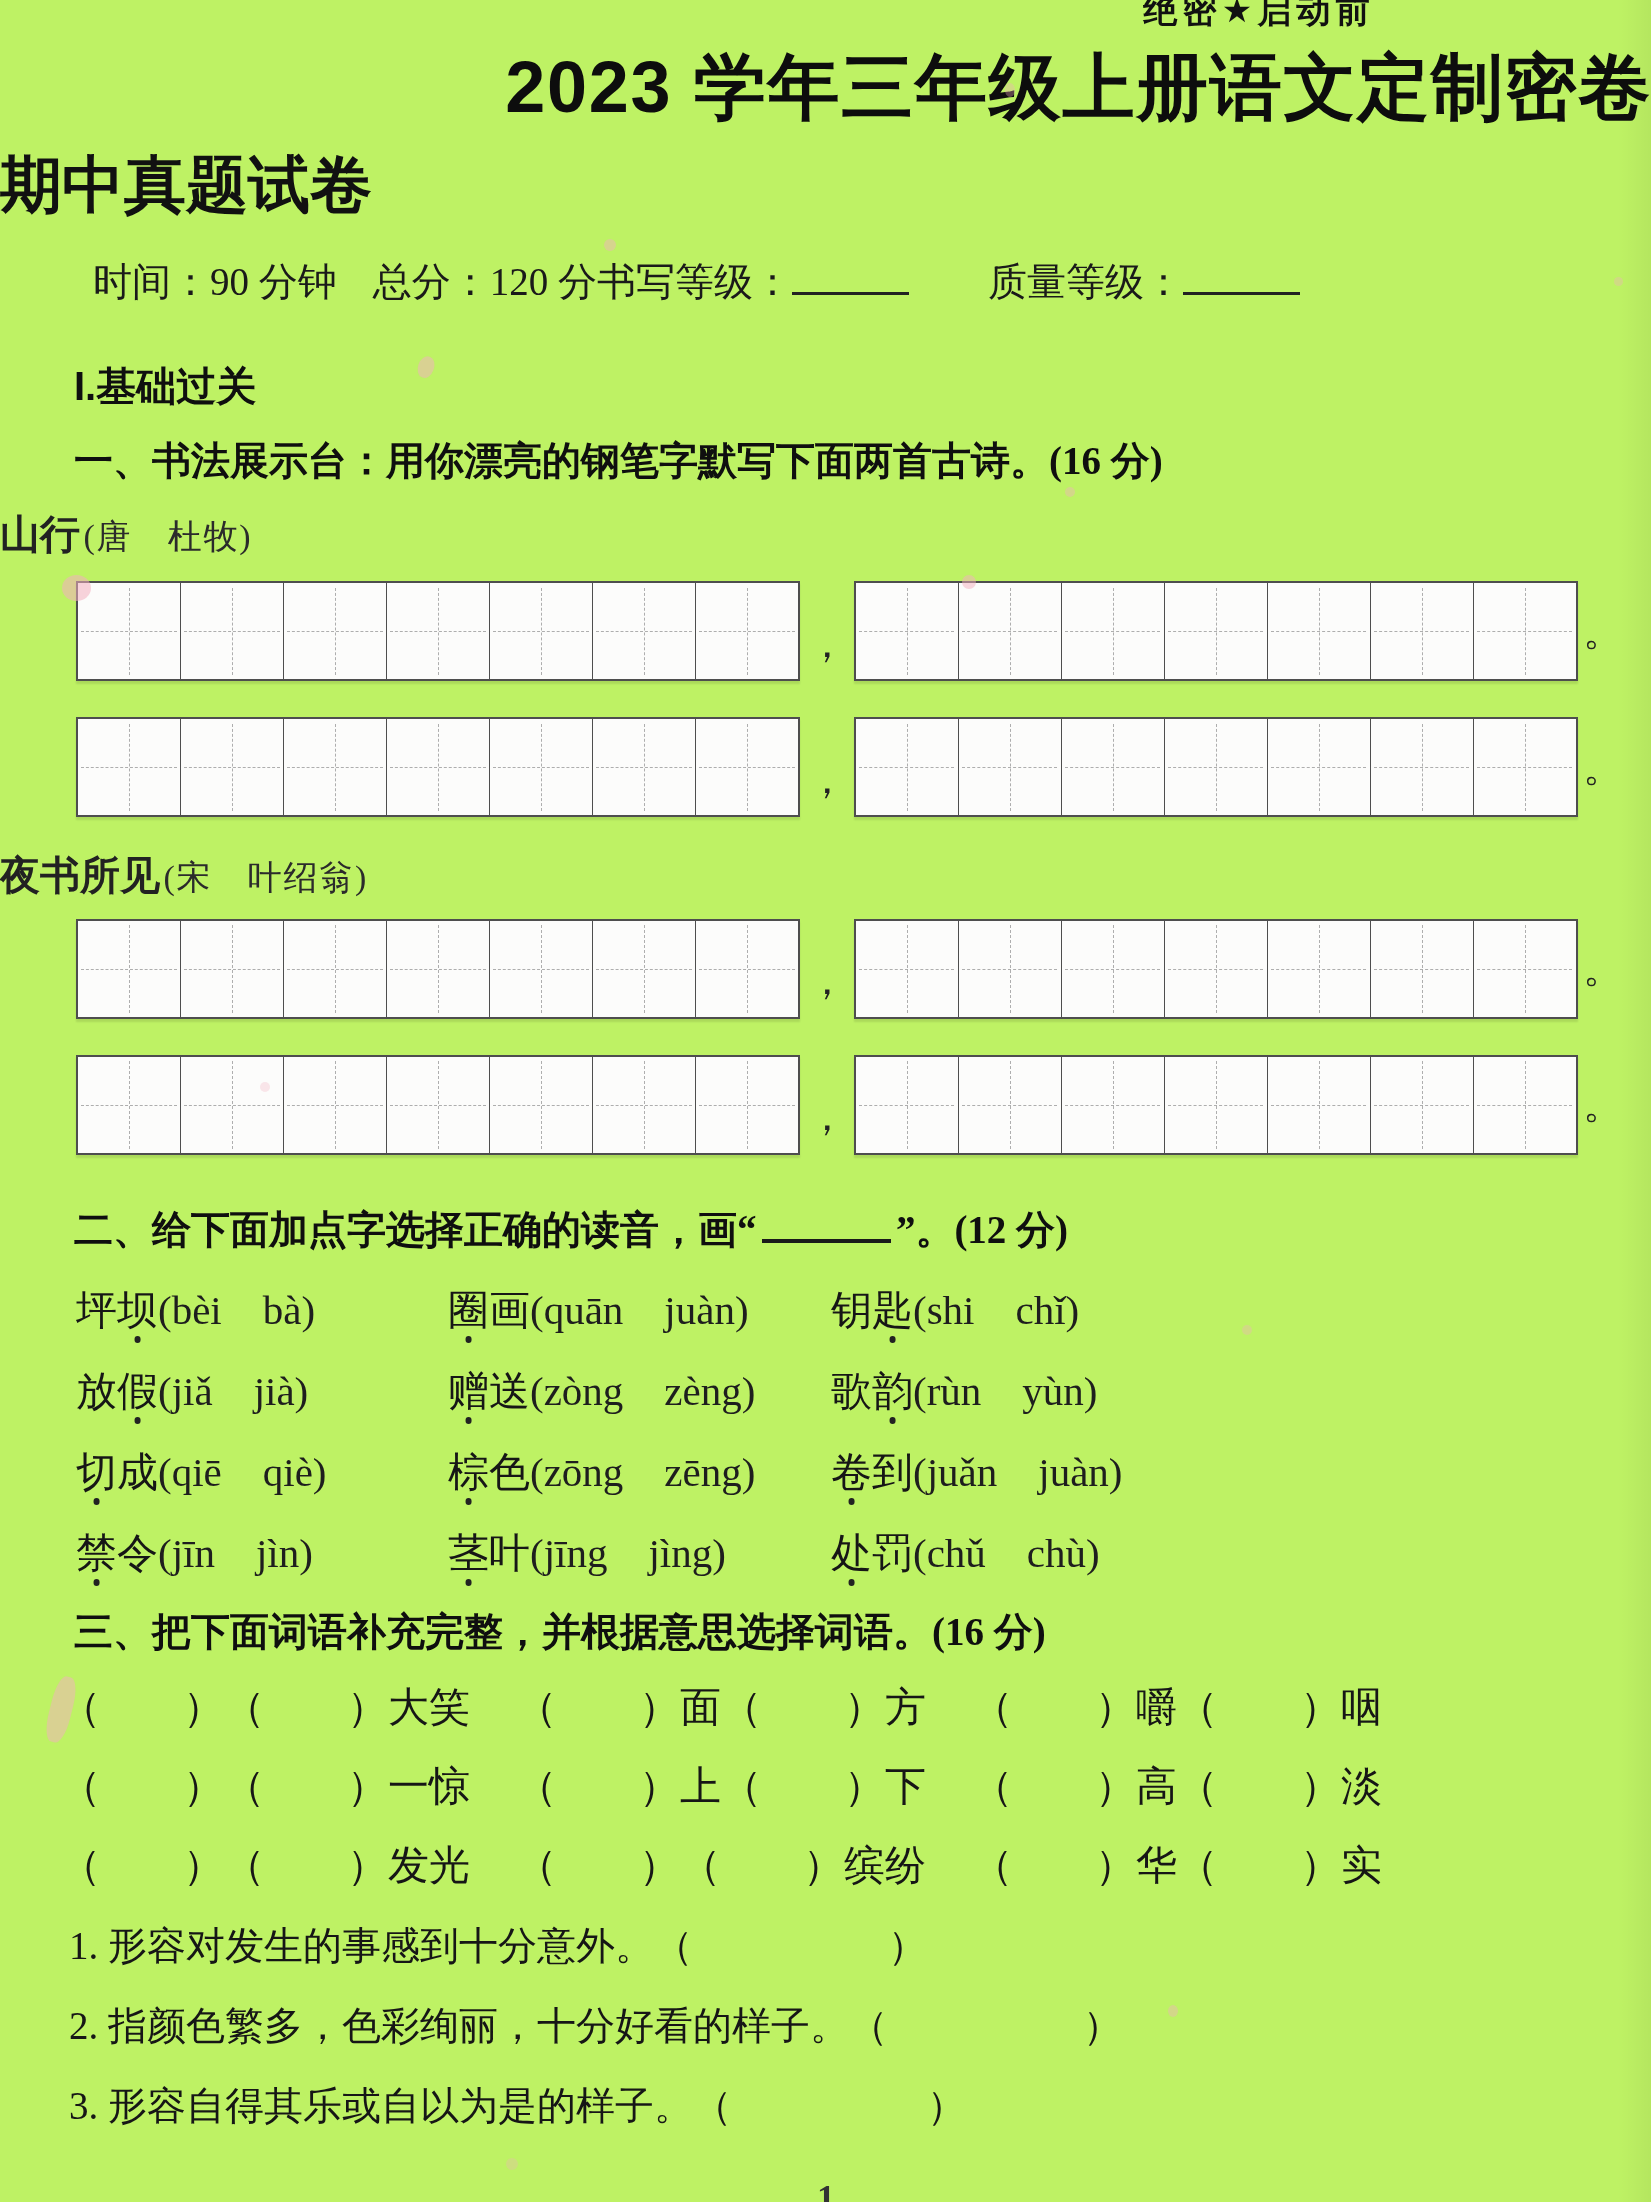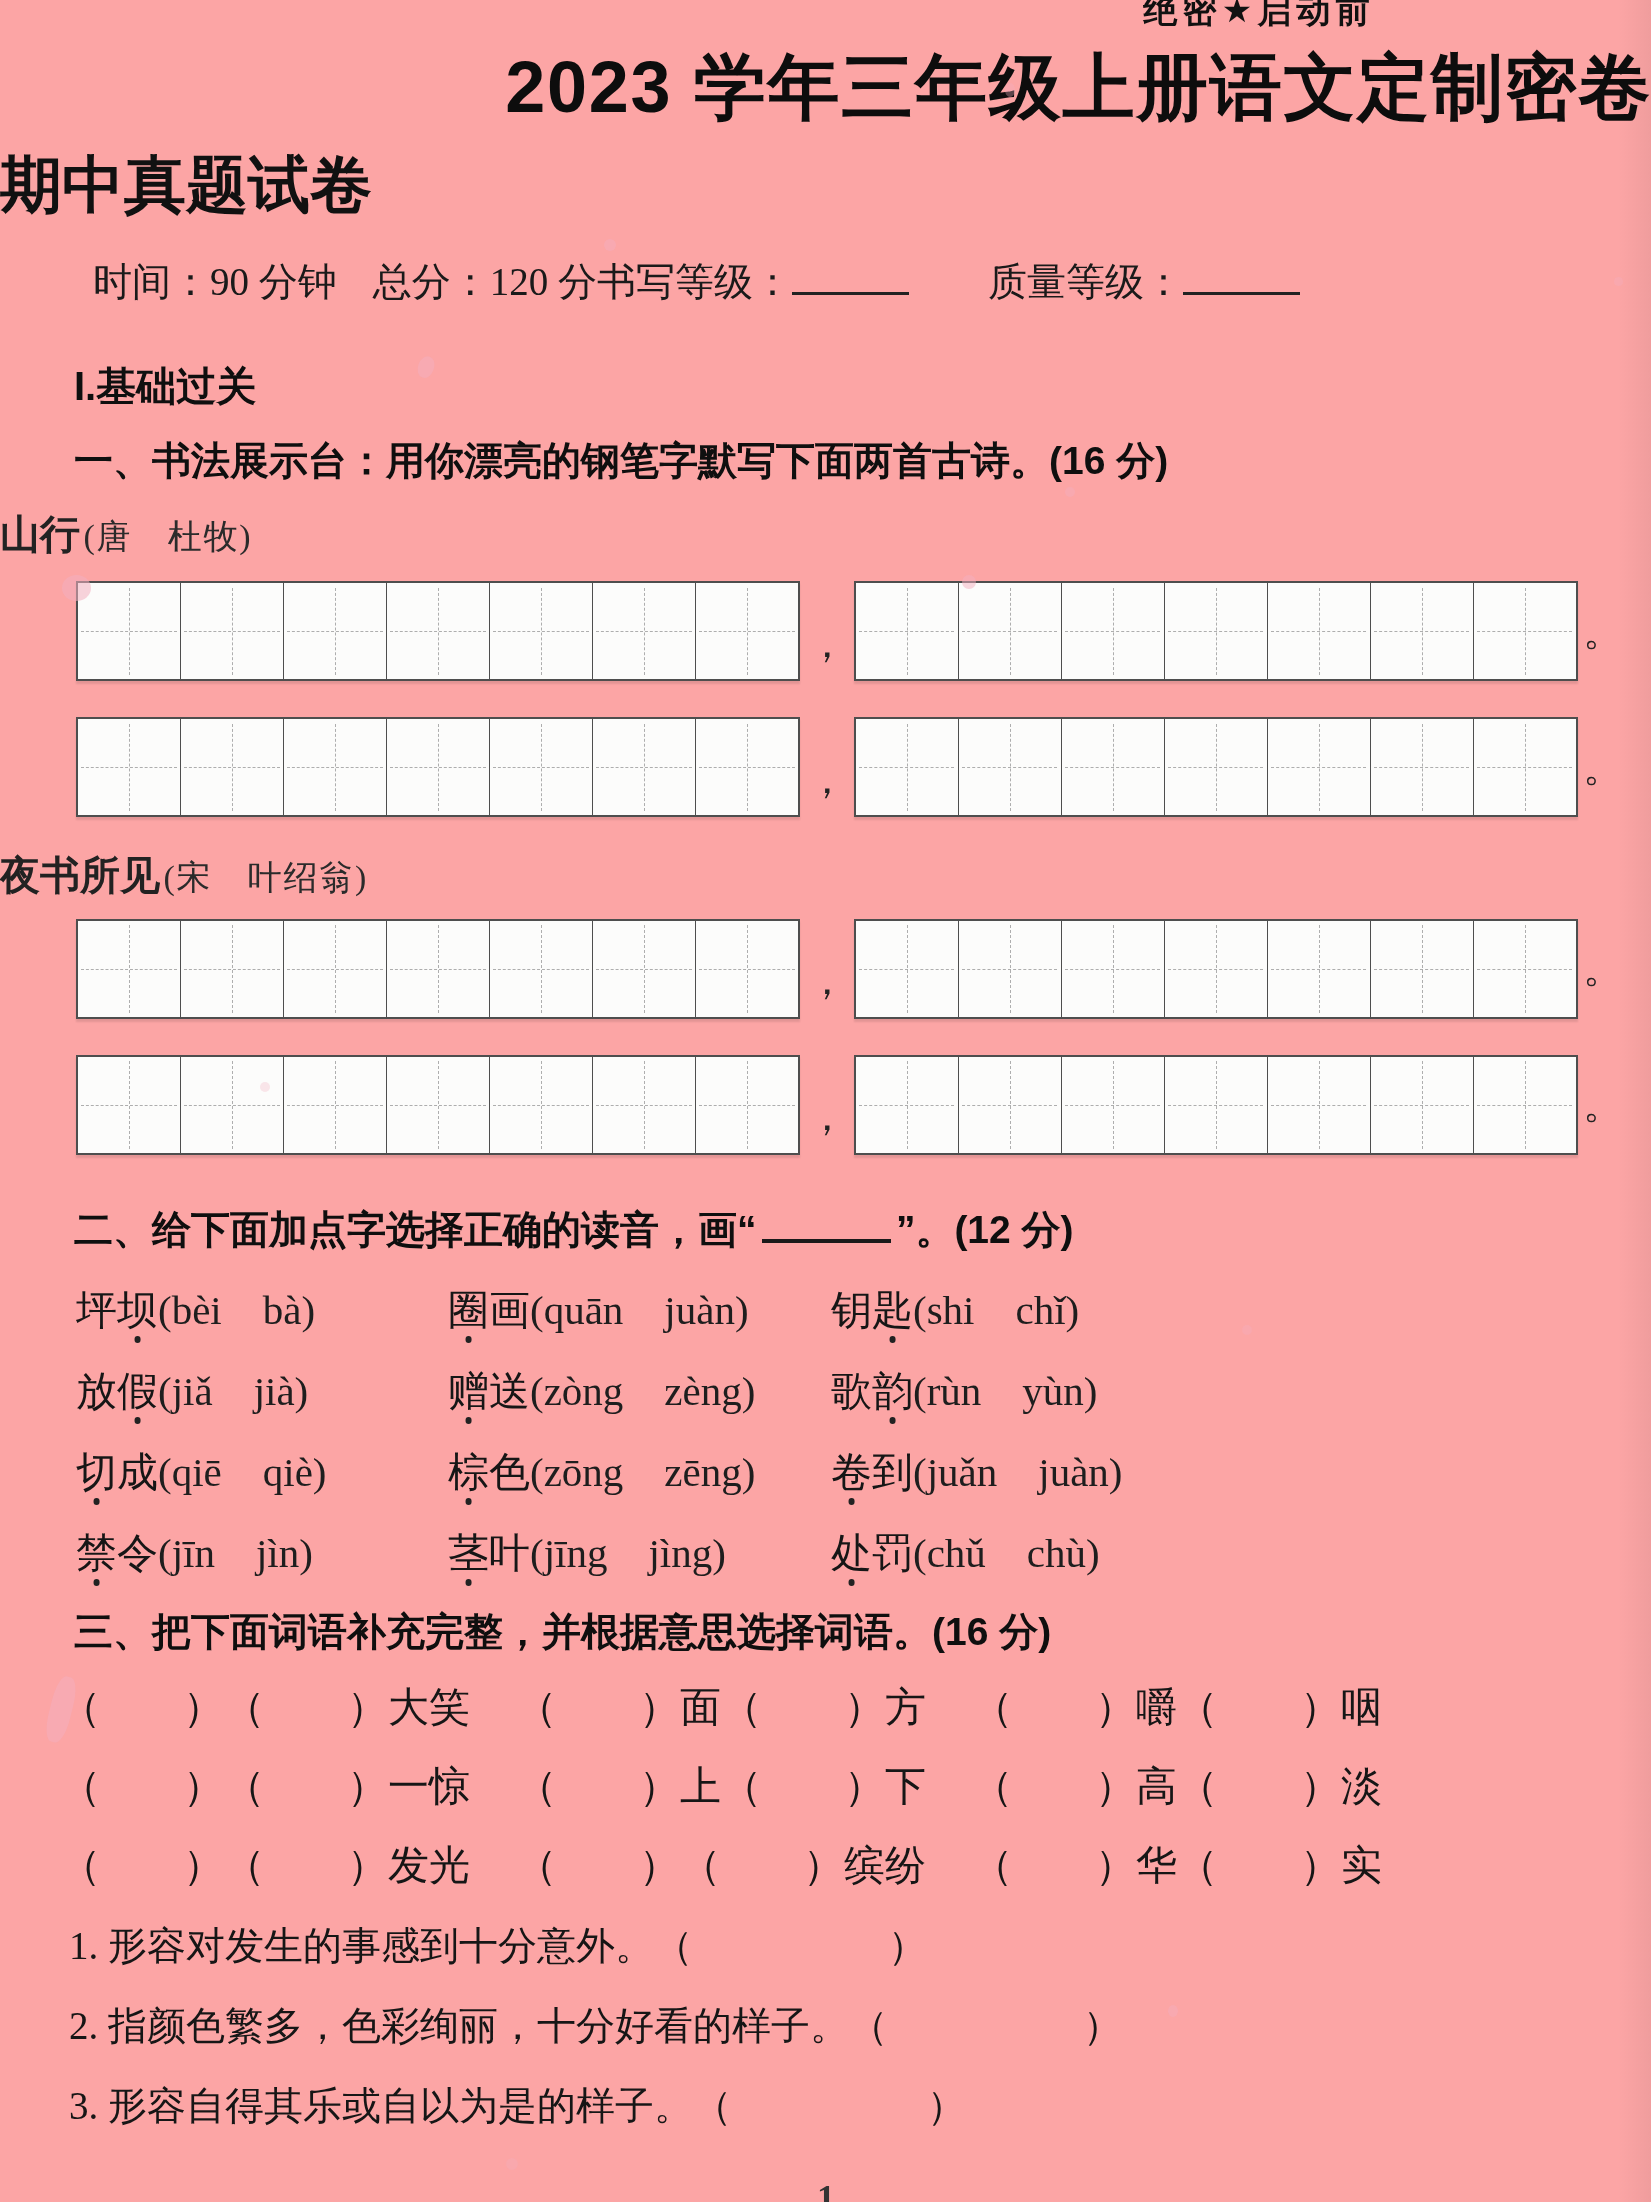--- a/index.html
+++ b/index.html
@@ -1,21 +1,21 @@
 <!DOCTYPE html>
 <html style="font-size:13.8px"><head>
 <meta charset="utf-8">
 <style>
   html,body { margin:0; padding:0; }
   body { background:#e9e7e4; }
   .page {
     position:relative;
     width:1652px; height:2203px;
     margin:0 auto;
-    background:#fca5a5;
+    background:#bef264;
     overflow:hidden;
     color:#1c1c1c;
     font-family:"Liberation Serif","DejaVu Serif",serif;
   }
   .page::after{ 
     content:""; position:absolute; top:0; right:0; width:34px; height:100%;
     background:linear-gradient(to right, rgba(0,0,0,0), rgba(0,0,0,0.05));
     pointer-events:none;
   }
   .speckle { position:absolute; border-radius:50%; background:#f3afc0; pointer-events:none; }
@@ -45,21 +45,21 @@
     display:inline-block; width:117px; height:1em;
     border-bottom:3.4px solid #222; vertical-align:baseline;
   }
   .part-heading {
     margin:50px 0 0 74px;
     font-family:"Liberation Sans","DejaVu Sans",sans-serif;
     font-weight:900; font-size:40px; color:#0f0f0f;
   }
   .q-heading {
     margin:20.6px 0 0 74px;
-    font-family:Liberation Sans, sans-serif;
+    font-family:Liberation Serif, serif;
     font-weight:900; font-size:39px; color:#0f0f0f; white-space:nowrap;
   }
   .q-heading .blank2 {
     display:inline-block; width:129px; height:0.9em;
     border-bottom:4.3px solid #1a1a1a; margin:0 5.2px;
   }
   .poem-title { margin-top:19px; text-align:left; white-space:nowrap; }
   .poem-title .pt {
     font-family:"Liberation Sans","DejaVu Sans",sans-serif;
     font-weight:700; font-size:40px; color:#222;

